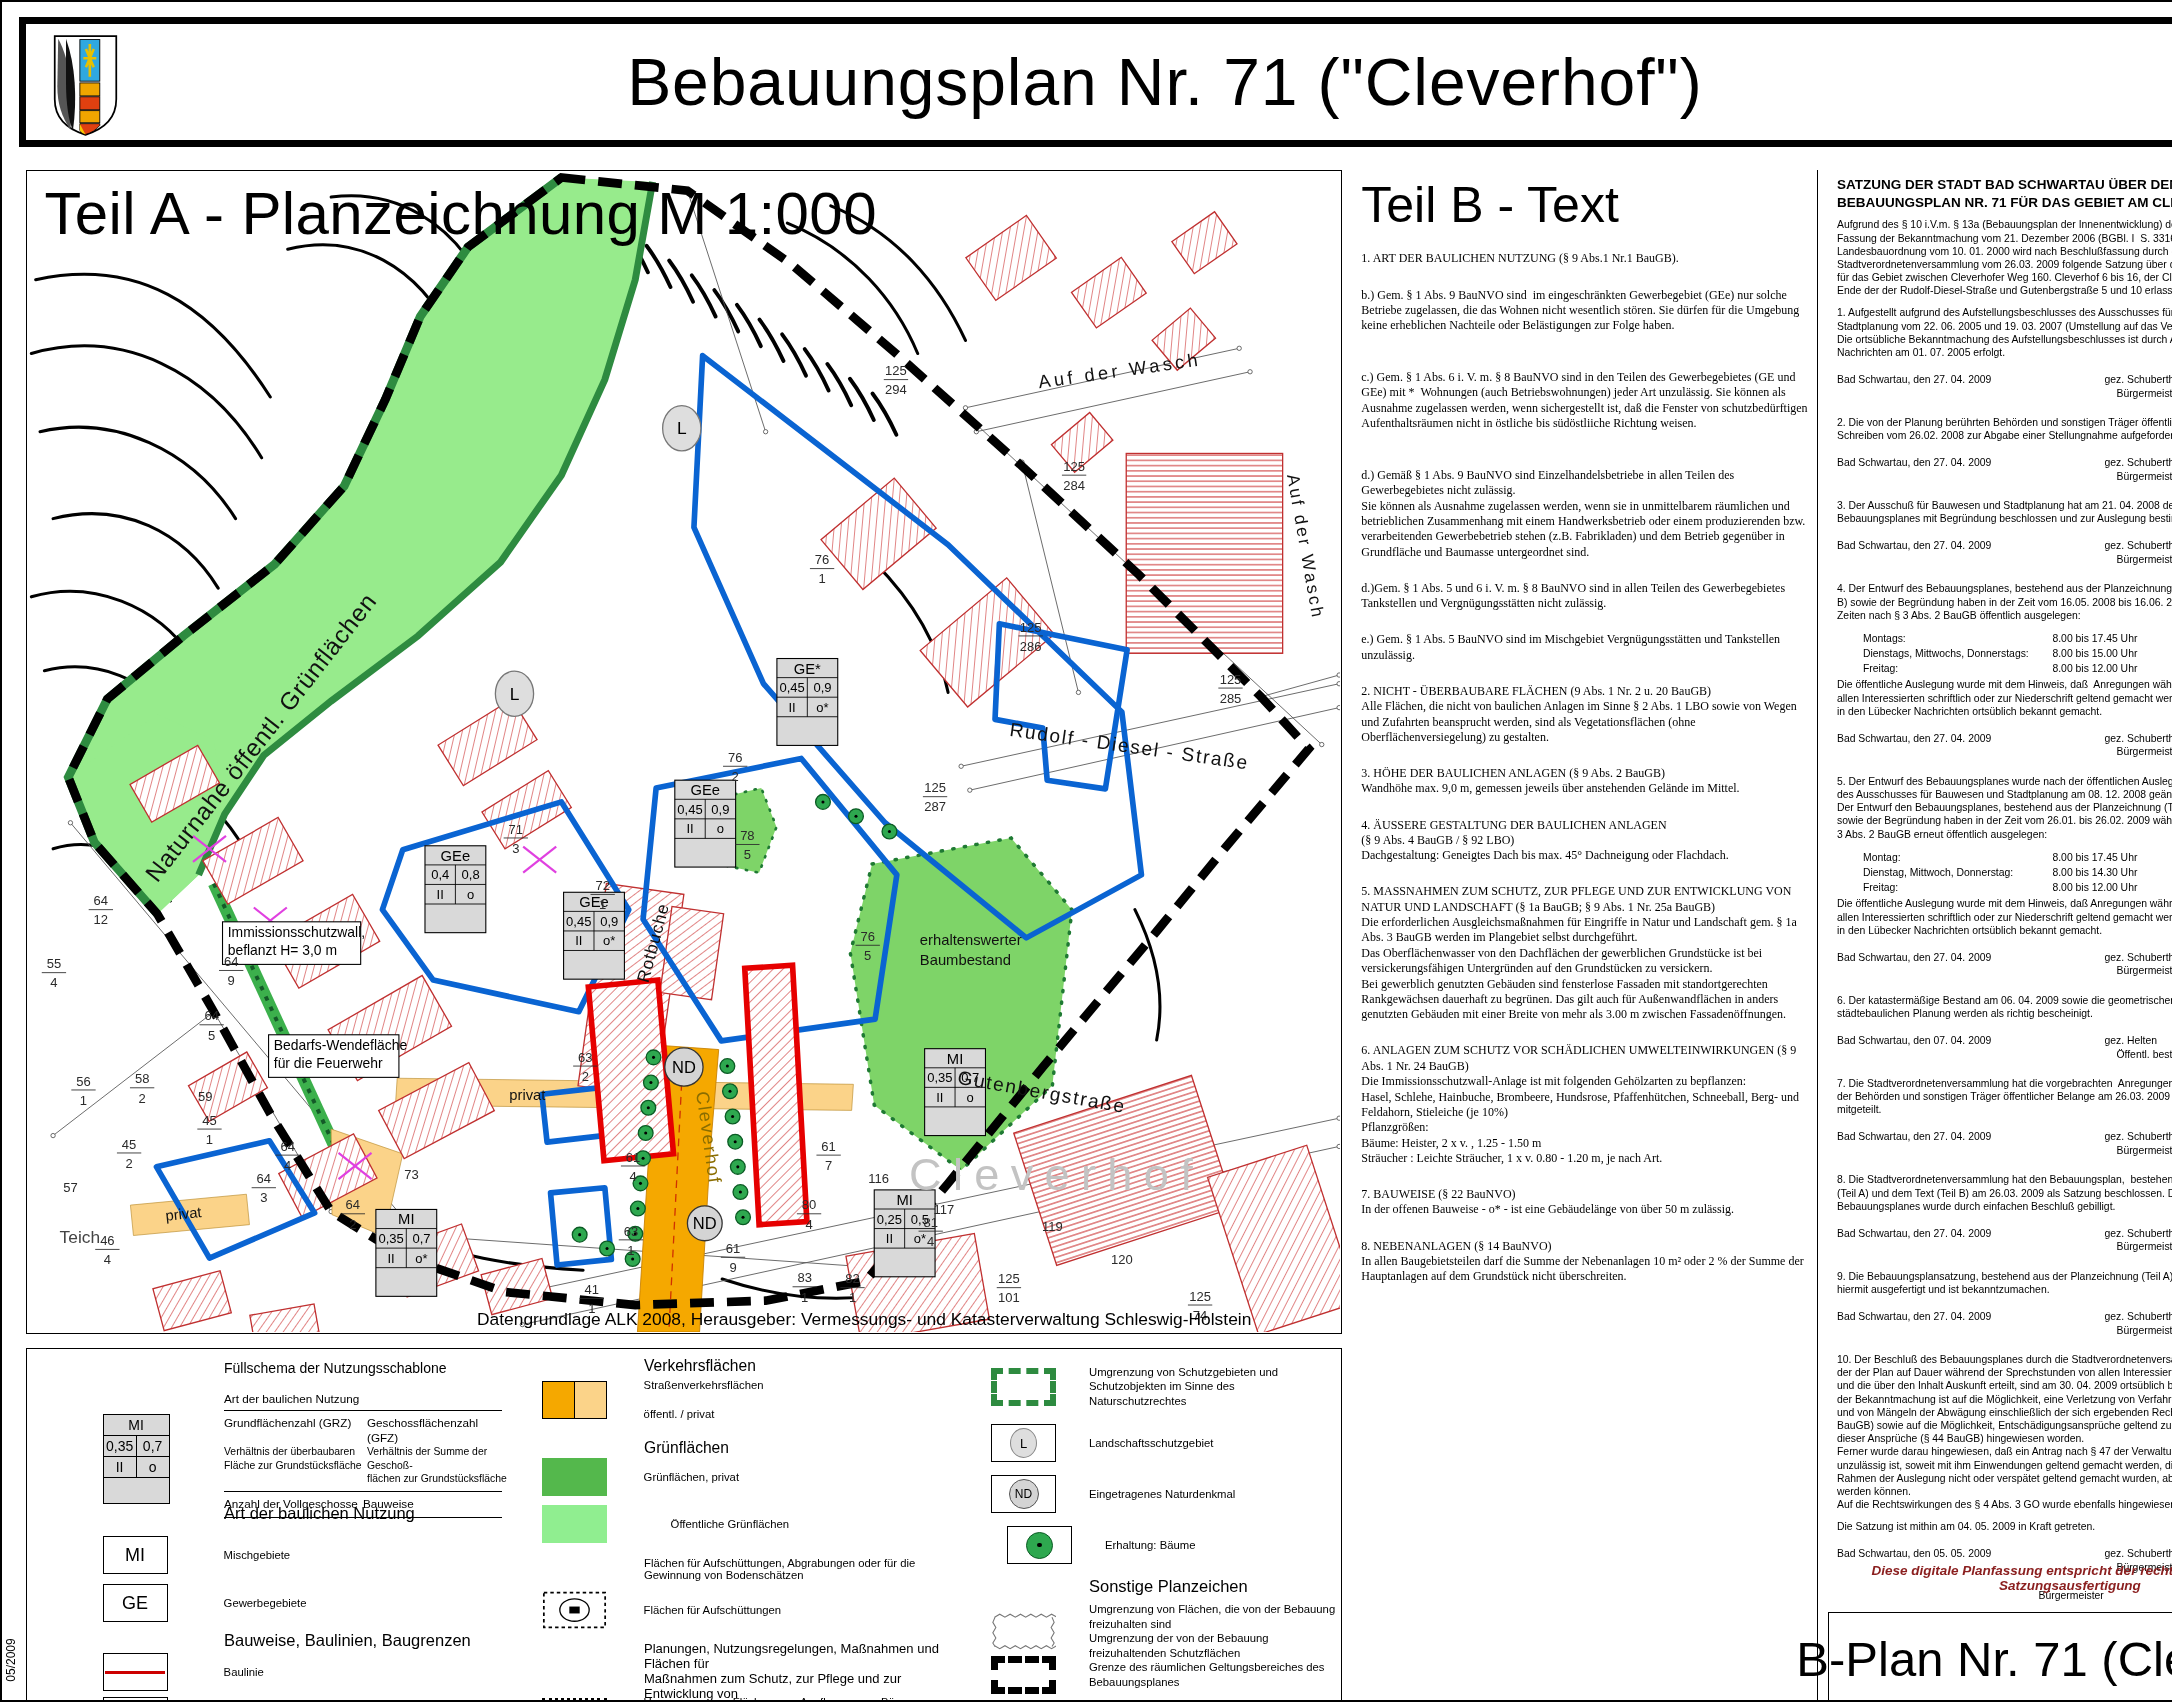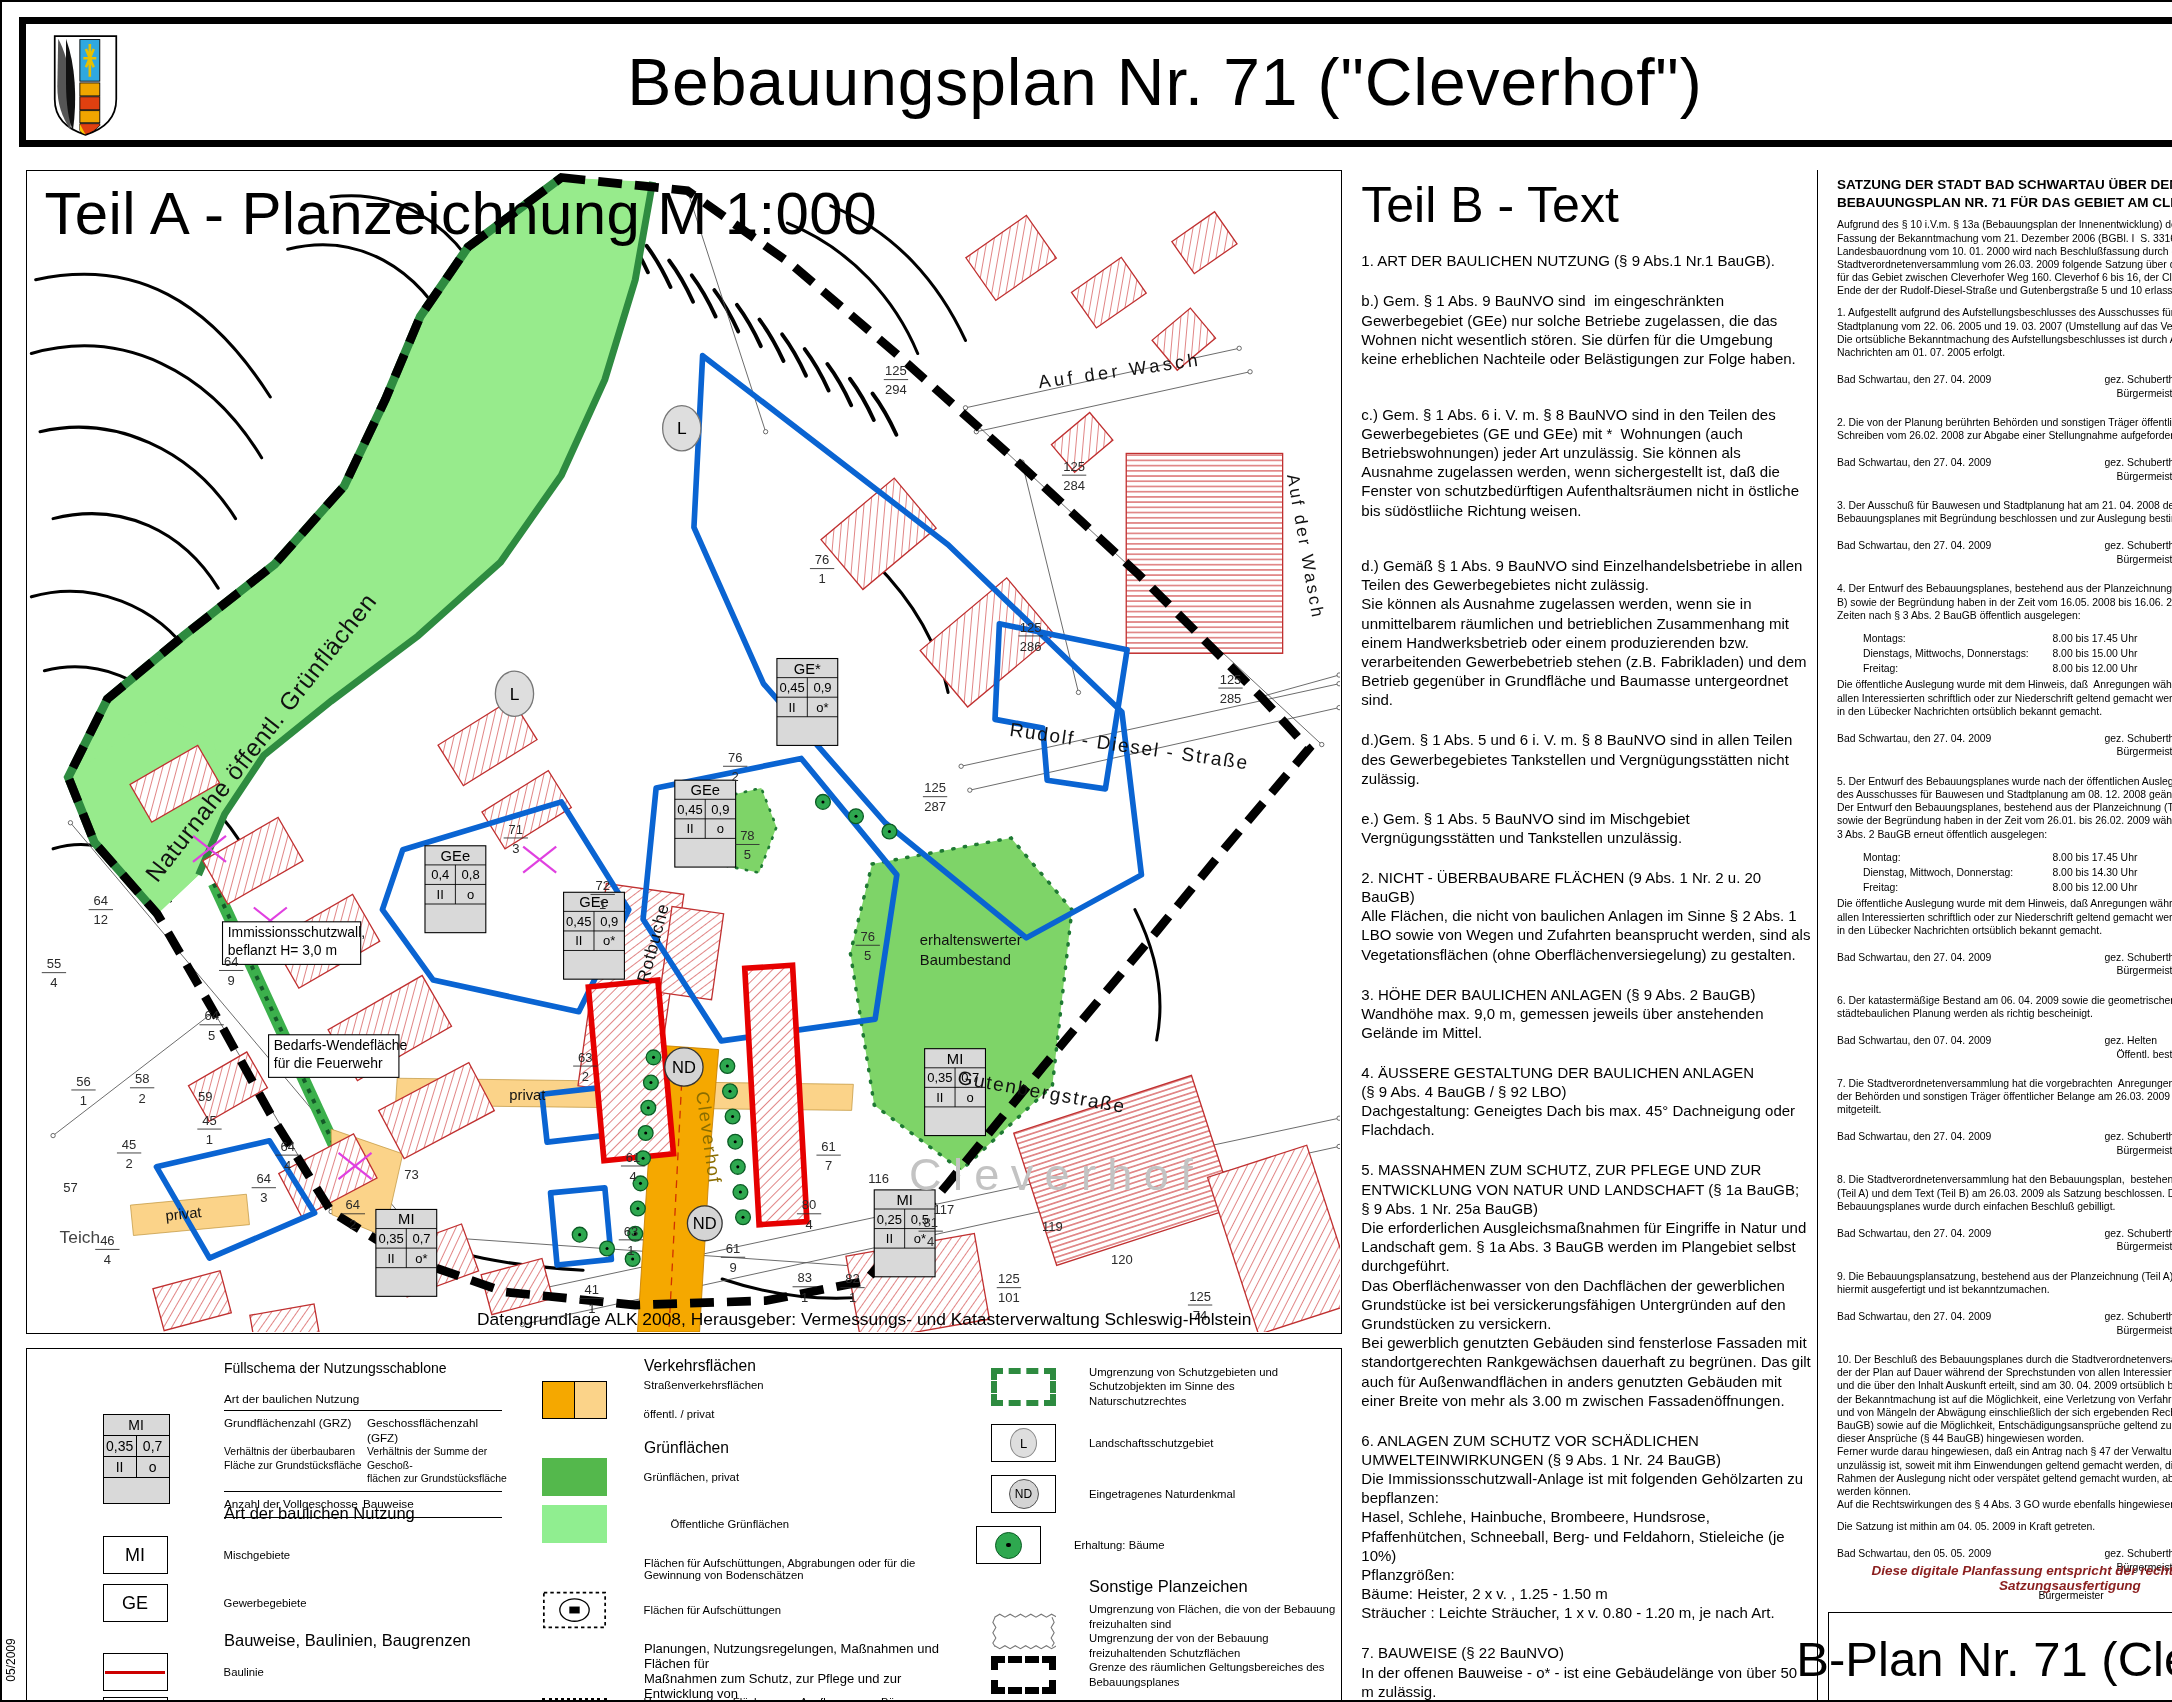--- a/index.html
+++ b/index.html
@@ -16,21 +16,21 @@
   .map-panel{position:absolute;left:24px;top:168px;width:1316px;height:1164px;border:1.7px solid #000;
              box-sizing:border-box;background:#fff;}
   .map-panel svg{position:absolute;left:0;top:0;}
   .teila-title{position:absolute;left:17.4px;top:7.8px;font-size:60px;letter-spacing:0.4px;white-space:nowrap;}
   .datengrundlage{position:absolute;left:450px;bottom:2.6px;font-size:17.4px;white-space:nowrap;}
   .side-note{position:absolute;left:-13px;top:1651px;transform:rotate(-90deg);font-size:12px;}
   
   .teilb-panel{position:absolute;left:1348px;top:168px;width:468px;height:1535px;box-sizing:border-box;
                padding:3.5px 6px 0 11.3px;overflow:hid den;overflow:hidden;border-right:1.7px solid #000;}
   .teilb-title{font-size:50px;margin:2.6px 0 17.4px 0;}
-  .tb-p{font-size:15px;line-height:1.28;white-space:pre-wrap;margin:0 0 5.2px 0;}
+  .tb-p{font-size:12px;line-height:1.28;white-space:pre-wrap;margin:0 0 5.2px 0;font-family:Liberation Serif, serif;}
   .gap{height:15.6px;}
   
   .right-panel{position:absolute;left:1823px;top:168px;width:490px;height:1535px;box-sizing:border-box;
                padding:6px 9.6px 0 12px;}
   .satzung-head{font-size:13.5px;font-weight:bold;line-height:1.35;margin-bottom:6px;}
   .satzung-body{height:1403px;overflow:hidden;}
   .sz-p{font-size:10.4px;line-height:1.27;white-space:pre-wrap;margin:0 0 8.7px 0;}
   .sz-sig{display:flex;font-size:10.4px;margin:14.8px 0 17.4px 0;}
   .sz-sig .d{width:46%;}
   .sz-sig .r{width:54%;padding-left:52px;box-sizing:border-box;}
@@ -830,21 +830,21 @@
           <div class="circ" style="width:25px;height:28px;background:#dedede;border:0.9px solid #888;font-size:13px;">L</div>
         </div>
         <div class="lab">Landschaftsschutzgebiet</div>
       </div>
       <div class="lg-item" style="top:126px;left:15px;">
         <div class="sw sw-thin" style="margin-right:33px;">
           <div class="circ" style="width:28px;height:28px;background:#d4d4d4;border:0.9px solid #555;font-size:12px;">ND</div>
         </div>
         <div class="lab">Eingetragenes Naturdenkmal</div>
       </div>
-      <div class="lg-item" style="top:177px;left:0;">
+      <div class="lg-item" style="top:177px;left:31px;">
         <div class="sw sw-thin" style="margin-right:33px;">
           <div class="circ" style="width:25px;height:25px;background:#2ea84f;border:0.9px solid #0b5b24;">
               <span style="width:4.3px;height:4.3px;border-radius:50%;background:#000;display:block;"></span>
             </div>
         </div>
         <div class="lab">Erhaltung: Bäume</div>
       </div>
       <div class="lg-h" style="top:228px;left:113px;font-size:16.5px;">Sonstige Planzeichen</div>
       <div class="lg-item" style="top:253px;left:15px;">
         <svg class="sw" style="margin-right:33px;" viewBox="0 0 150 88">

